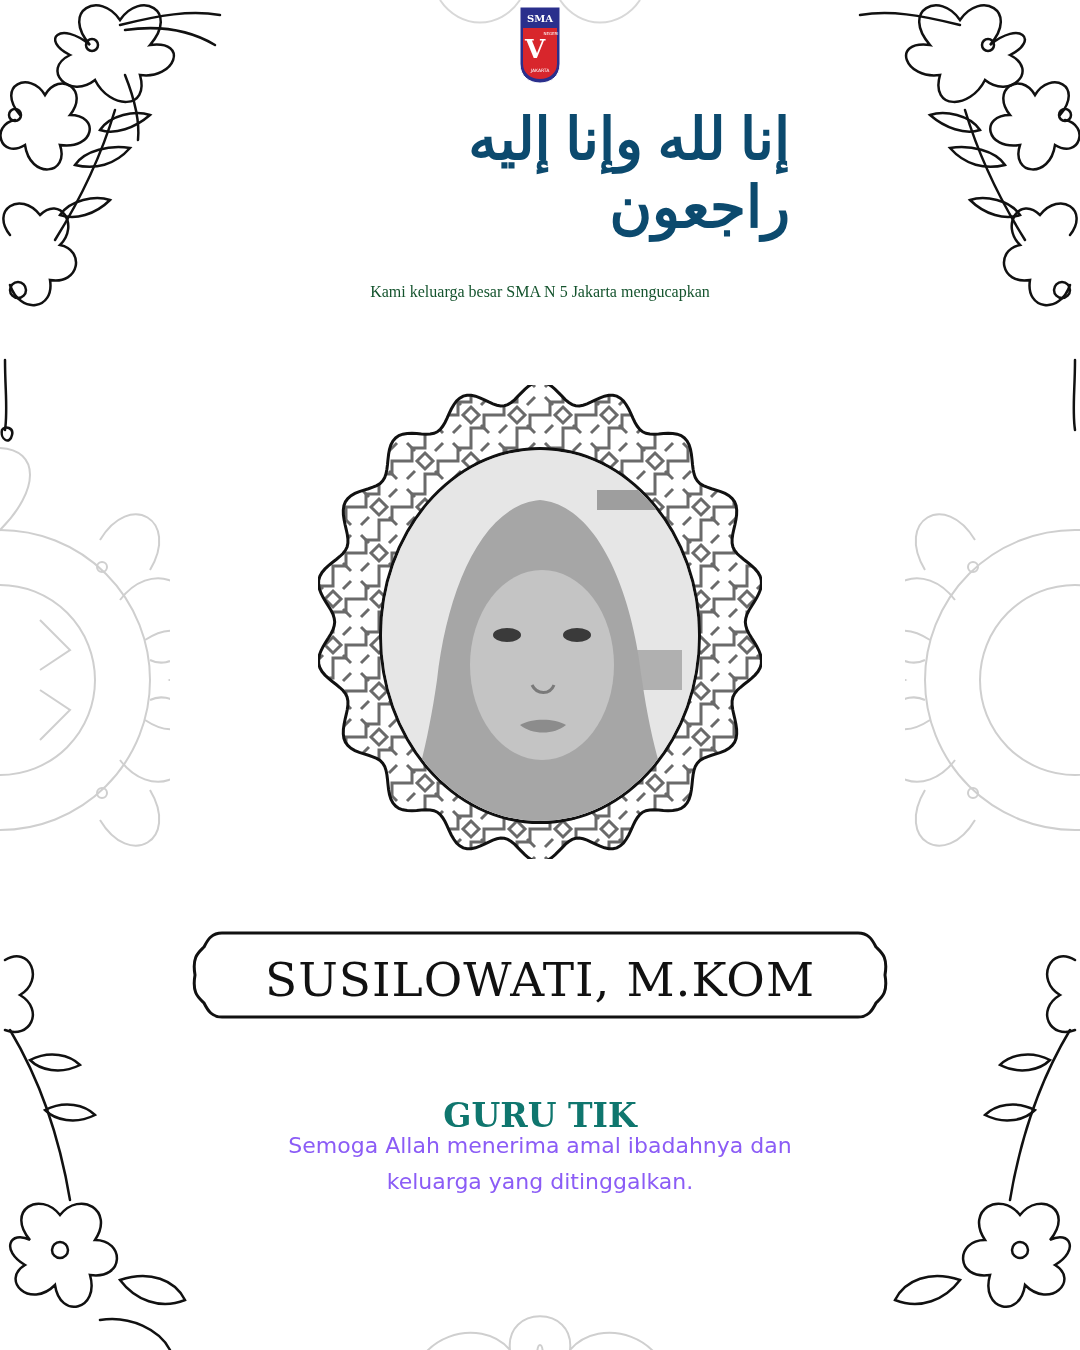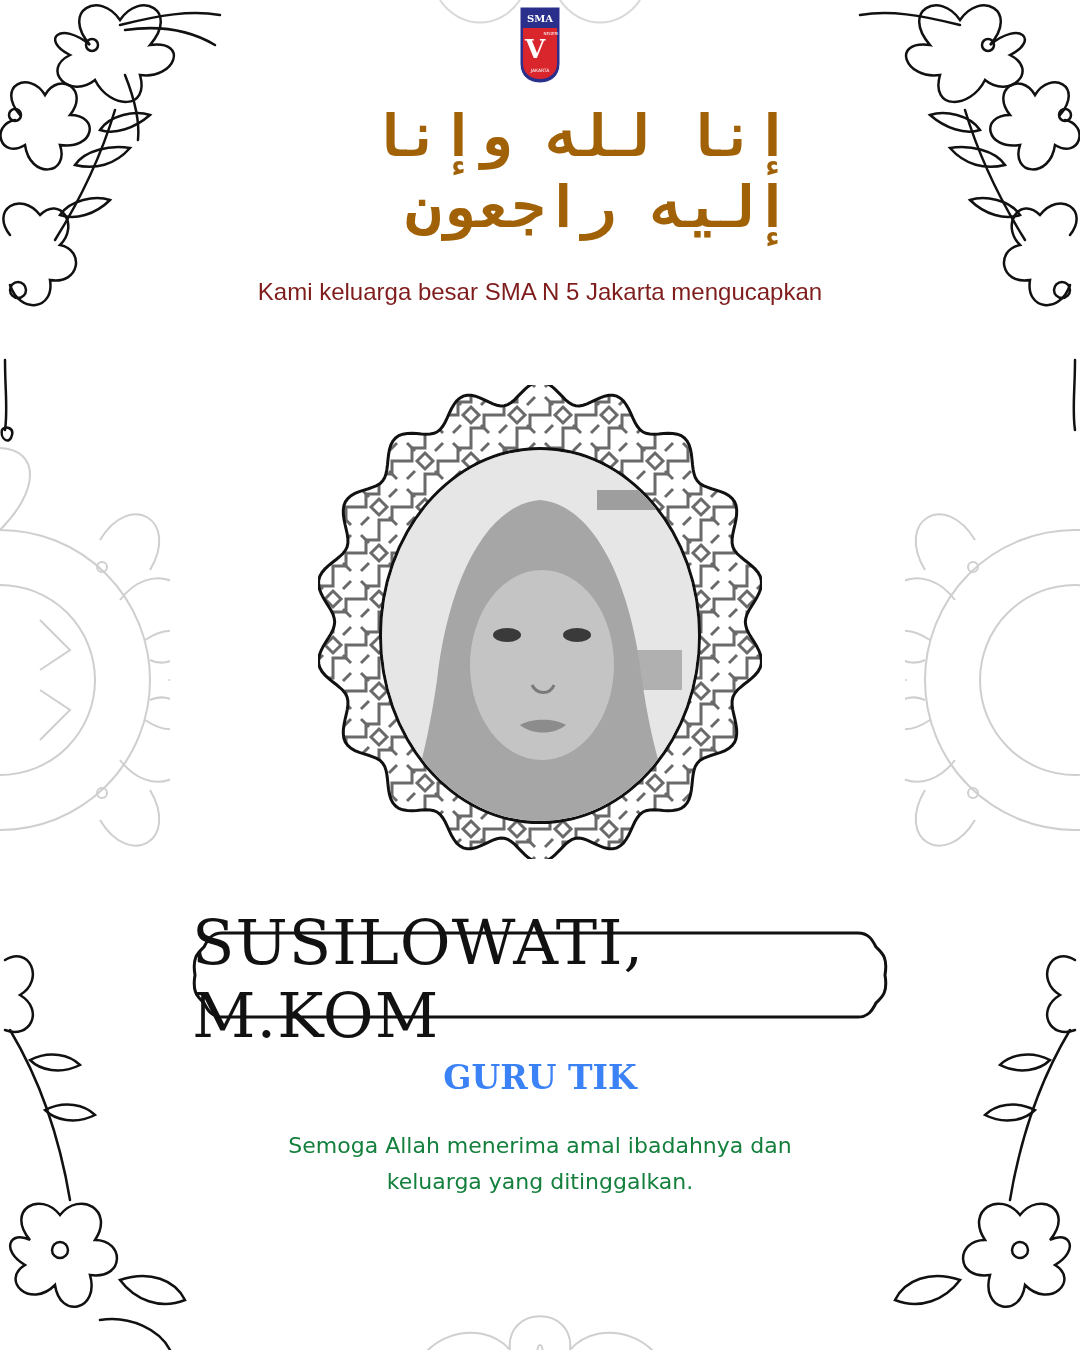--- a/index.html
+++ b/index.html
@@ -1,27 +1,27 @@
 <!DOCTYPE html>
 <html><head>
 <meta charset="utf-8">
 <style>
   html,body{margin:0;padding:0;}
   body{width:1080px;height:1350px;background:#ffffff;position:relative;overflow:hidden;font-family:"DejaVu Sans",sans-serif;color:#1a1a1a;}
   .abs{position:absolute;}
   svg{display:block;}
   .logo{left:519px;top:6px;width:42px;height:78px;}
-  .calli{left:290px;top:108px;width:500px;height:130px;display:flex;align-items:center;justify-content:center;font-family:Liberation Mono, monospace;font-size:58px;font-weight:bold;color:#a16207;direction:rtl;letter-spacing:-2px;}
-  .intro{left:140px;top:276px;width:800px;text-align:center;font-size:24px;line-height:31px;color:#7f1d1d;font-family:Liberation Sans, sans-serif;}
+  .calli{left:290px;top:108px;width:500px;height:130px;display:flex;align-items:center;justify-content:center;font-family:Liberation Serif, serif;font-size:58px;font-weight:bold;color:#0c4a6e;direction:rtl;letter-spacing:-2px;}
+  .intro{left:140px;top:276px;width:800px;text-align:center;font-size:16px;line-height:31px;color:#14532d;font-family:Liberation Serif, serif;}
   .frame{left:318px;top:385px;width:444px;height:474px;}
   .photo{left:379px;top:447px;width:322px;height:377px;border-radius:50%;border:3px solid #111;box-sizing:border-box;overflow:hidden;background:radial-gradient(ellipse at 50% 55%,#d9d9d9 0%,#bdbdbd 45%,#9a9a9a 80%,#888 100%);}
   .nameplate{left:192px;top:925px;width:696px;height:100px;}
-  .name{left:192px;top:936px;width:696px;height:86px;display:flex;align-items:center;justify-content:center;font-family:"DejaVu Serif",serif;font-size:62px;color:#111;letter-spacing:1px;}
-  .role{left:240px;top:1058px;width:600px;text-align:center;font-family:"DejaVu Serif",serif;font-weight:bold;font-size:33px;color:#3b82f6;}
-  .prayer{left:180px;top:1128px;width:720px;text-align:center;font-size:22px;line-height:36px;color:#15803d;}
+  .name{left:192px;top:936px;width:696px;height:86px;display:flex;align-items:center;justify-content:center;font-family:"DejaVu Serif",serif;font-size:47px;color:#111;letter-spacing:1px;}
+  .role{left:240px;top:1096px;width:600px;text-align:center;font-family:"DejaVu Serif",serif;font-weight:bold;font-size:33px;color:#0f766e;}
+  .prayer{left:180px;top:1128px;width:720px;text-align:center;font-size:22px;line-height:36px;color:#8b5cf6;}
 </style>
 </head>
 <body>
 
 <svg class="abs" style="left:-170px;top:440px" width="340" height="480" viewBox="-170 -240 340 480">
   <g fill="none" stroke="#cfcfcf" stroke-width="2">
     <circle r="95"></circle>
       <circle r="150"></circle>
     <g id="petals">
       <path d="M0,-150 C40,-190 40,-230 0,-232 C-40,-230 -40,-190 0,-150Z"></path>

